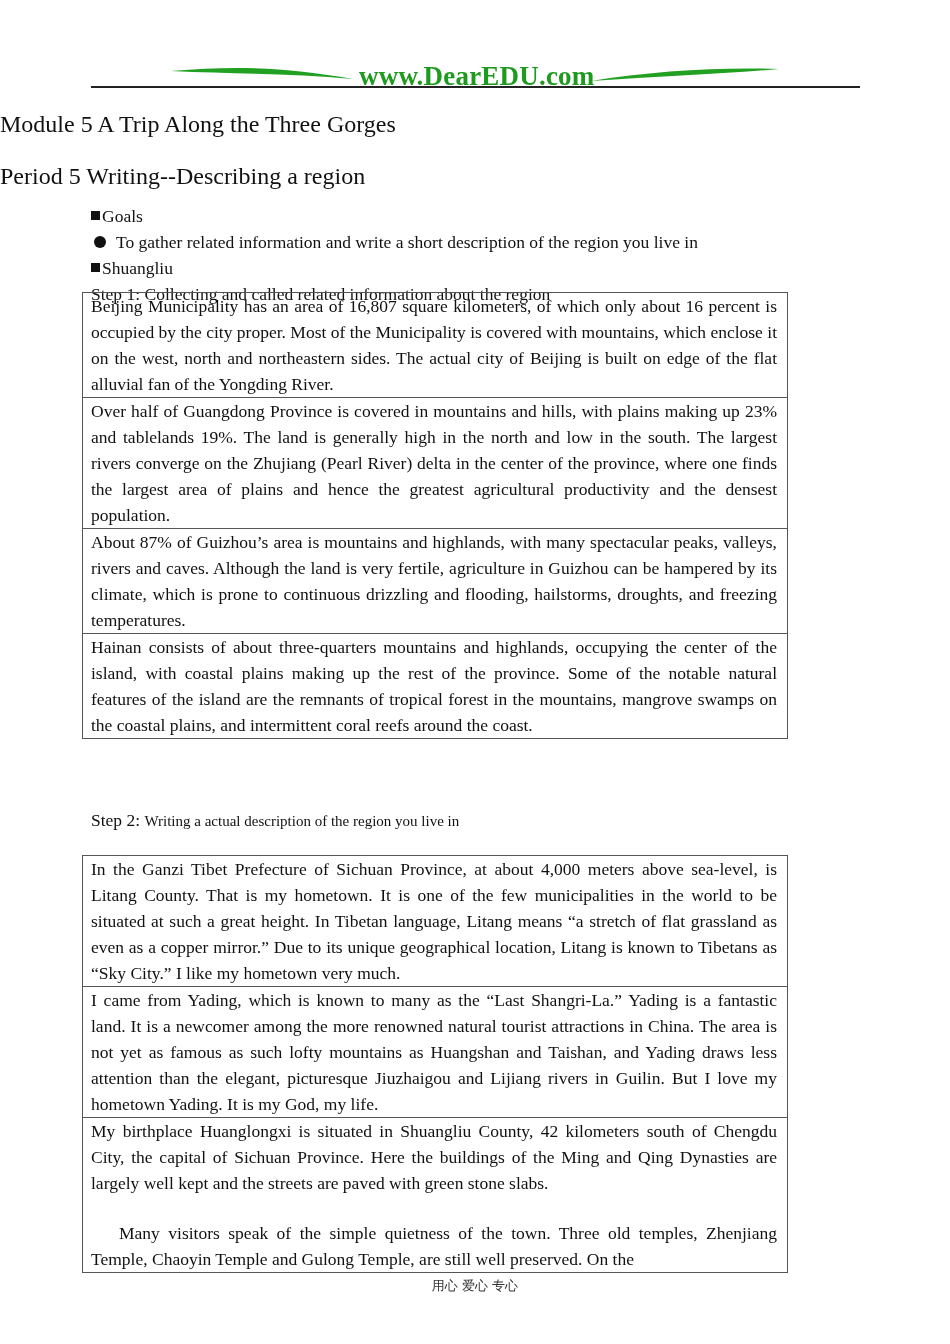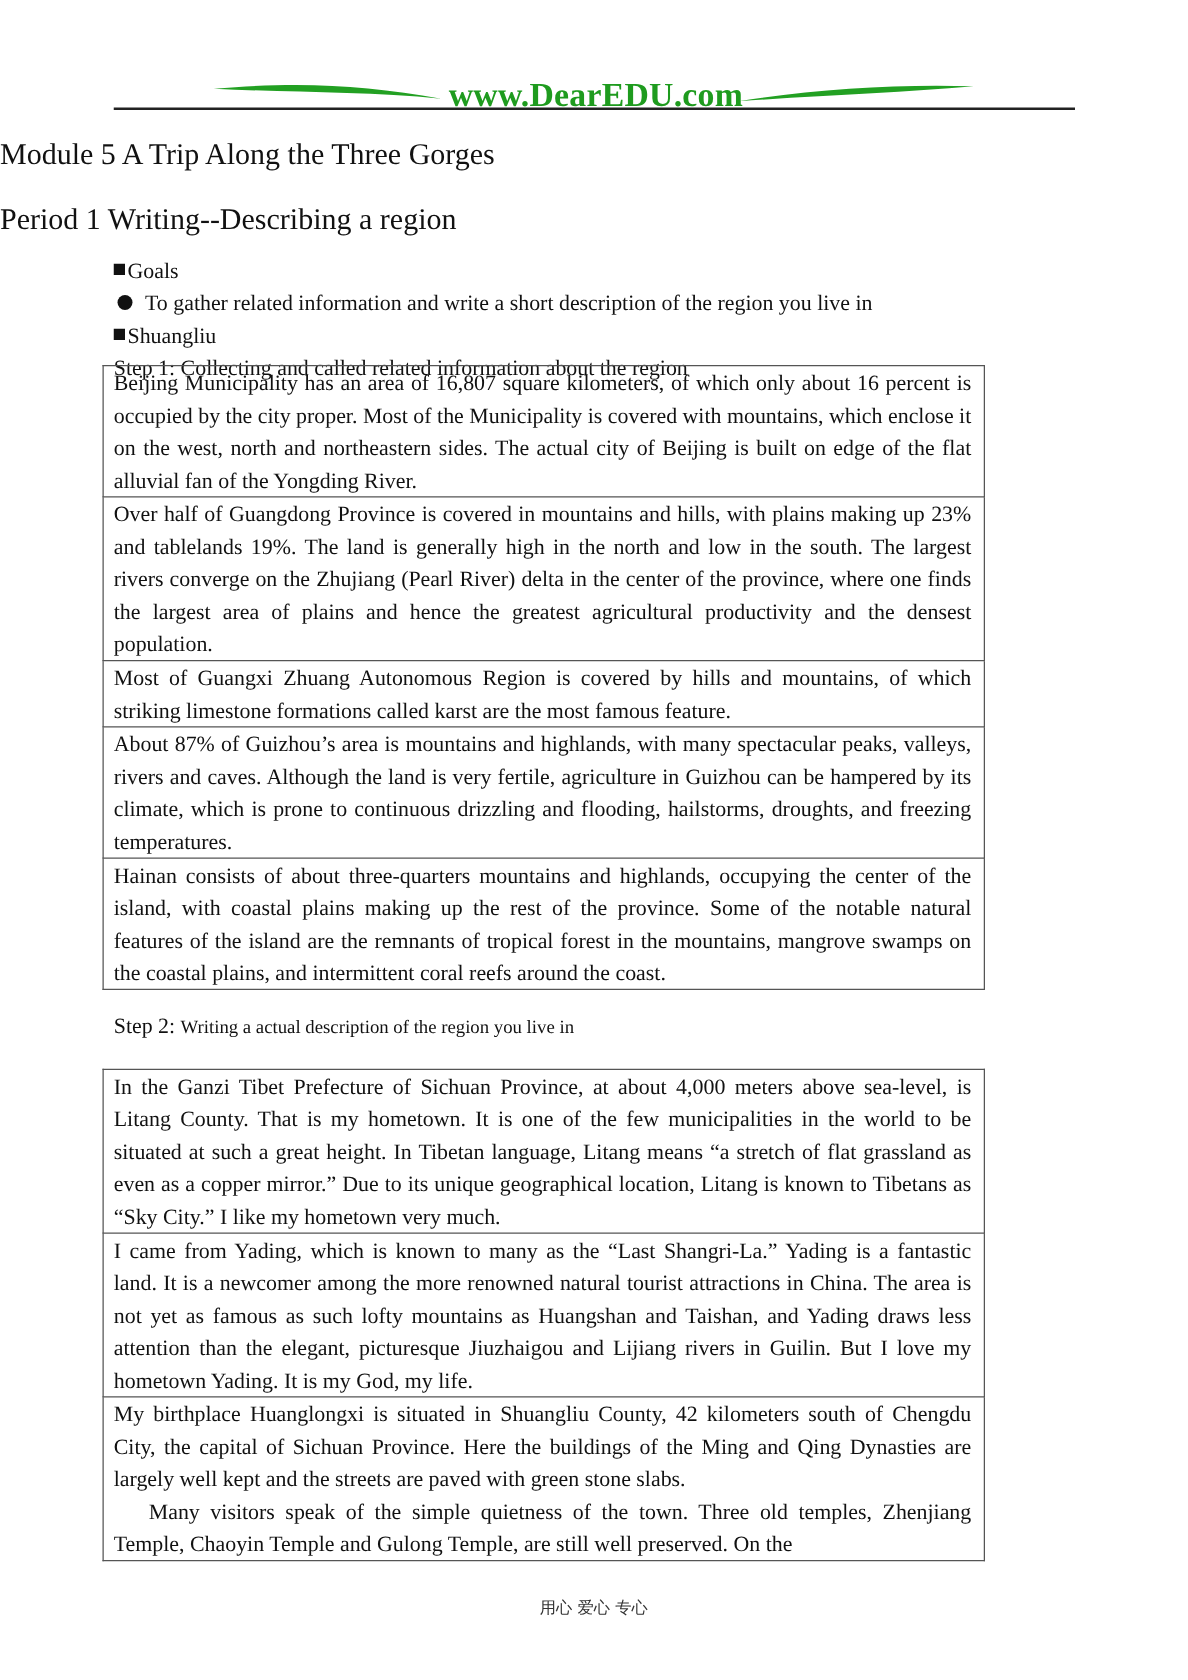--- a/index.html
+++ b/index.html
@@ -20,38 +20,38 @@
   .l-step1 { top: 284px; }
   .l-step2 { top: 810px; }
   .small { font-size: 15px; }
   .sq { display: inline-block; width: 9px; height: 9px; background: #111; margin-right: 2px; vertical-align: 2px; }
   .dot { display: inline-block; width: 12px; height: 12px; border-radius: 50%; background: #111; margin: 0 10px 0 3px; vertical-align: 0px; }
   table.box { position: absolute; left: 82px; width: 706px; border-collapse: collapse; }
   table.box td { border: 1px solid #555; padding: 0 10px 0 8px; font-size: 17.5px;
                  line-height: 26px; text-align: justify; vertical-align: top; }
   .tb1 { top: 292px; }
   .tb2 { top: 855px; border-radius: 26px; }
-  .indent { text-indent: 28px; }
+  .indent { text-indent: 28px; margin-top: 24px; }
   .footer { position: absolute; left: 0; width: 950px; top: 1261px; text-align: center;
             font-family: "DejaVu Sans", sans-serif; font-size: 13px; color: #333; margin-top: 16px; }
 </style>
 </head>
 <body>
 
 <div class="header">
   <svg class="header-logo" width="769" height="24" viewBox="0 0 769 24">
     <path d="M80 9 C 150 3, 200 6, 262 17 C 200 11, 140 12, 80 9 Z" fill="#22a022"></path>
     <path d="M500 19 C 560 9, 630 5, 688 7 C 630 12, 570 14, 500 19 Z" fill="#22a022"></path>
   </svg>
   <span class="logo-text">www.DearEDU.com</span>
   <div class="header-rule"></div>
 </div>
 
 <div class="title t1">Module 5 A Trip Along the Three Gorges</div>
-<div class="title t2">Period 1 Writing--Describing a region</div>
+<div class="title t2">Period 5 Writing--Describing a region</div>
 
 <div class="line l-goals">
   <span class="sq"></span><span>Goals</span>
 </div>
 <div class="line l-goal1">
   <span class="dot"></span><span>To gather related information and write a short description of the region you live in</span>
 </div>
 <div class="line l-proc">
   <span class="sq"></span><span>Shuangliu</span>
 </div>
@@ -59,23 +59,20 @@
   <span>Step 1: </span><span>Collecting and called related information about the region</span>
 </div>
 
 <table class="box tb1">
   <tbody>
       <tr>
         <td>Beijing Municipality has an area of 16,807 square kilometers, of which only about 16 percent is occupied by the city proper. Most of the Municipality is covered with mountains, which enclose it on the west, north and northeastern sides. The actual city of Beijing is built on edge of the flat alluvial fan of the Yongding River.</td>
       </tr>
   <tr>
         <td>Over half of Guangdong Province is covered in mountains and hills, with plains making up 23% and tablelands 19%. The land is generally high in the north and low in the south. The largest rivers converge on the Zhujiang (Pearl River) delta in the center of the province, where one finds the largest area of plains and hence the greatest agricultural productivity and the densest population.</td>
-      </tr>
-  <tr>
-        <td>Most of Guangxi Zhuang Autonomous Region is covered by hills and mountains, of which striking limestone formations called karst are the most famous feature.</td>
       </tr>
   <tr>
         <td>About 87% of Guizhou’s area is mountains and highlands, with many spectacular peaks, valleys, rivers and caves. Although the land is very fertile, agriculture in Guizhou can be hampered by its climate, which is prone to continuous drizzling and flooding, hailstorms, droughts, and freezing temperatures.</td>
       </tr>
   <tr>
         <td>Hainan consists of about three-quarters mountains and highlands, occupying the center of the island, with coastal plains making up the rest of the province. Some of the notable natural features of the island are the remnants of tropical forest in the mountains, mangrove swamps on the coastal plains, and intermittent coral reefs around the coast.</td>
       </tr>
 </tbody>
   </table>
 

